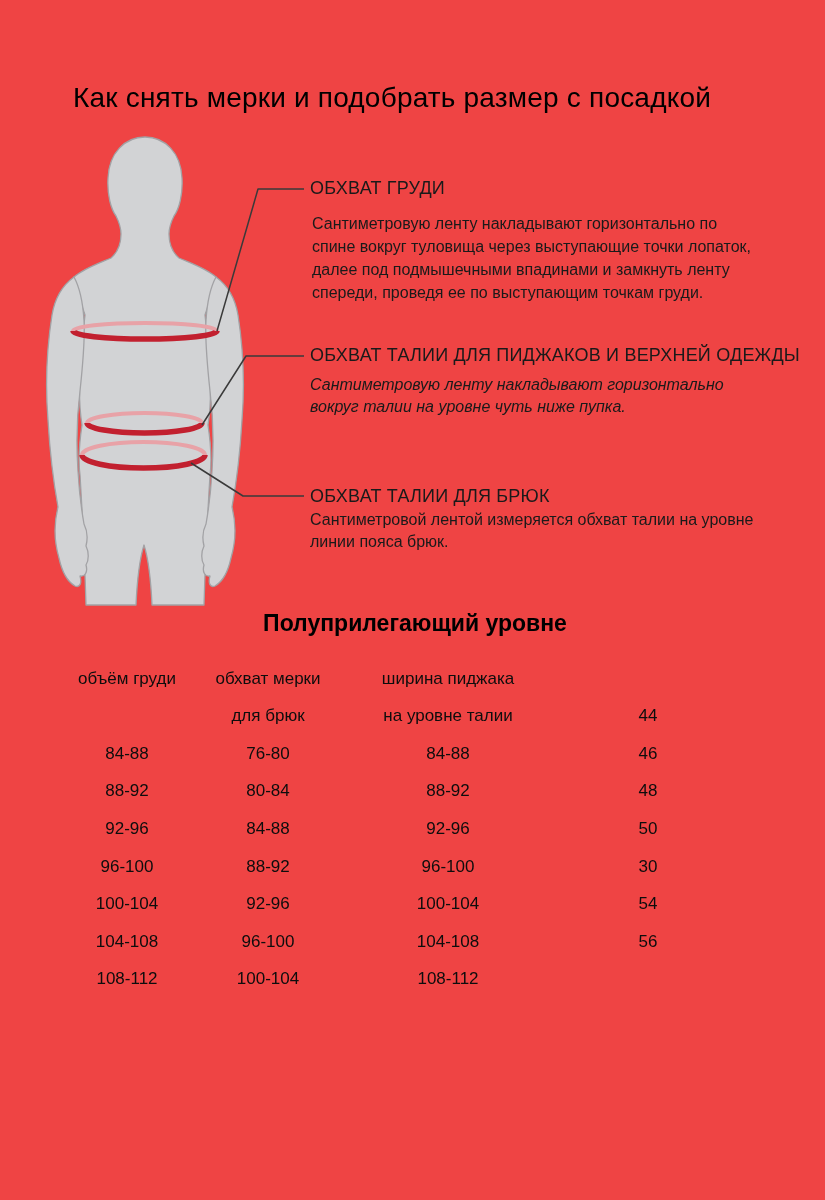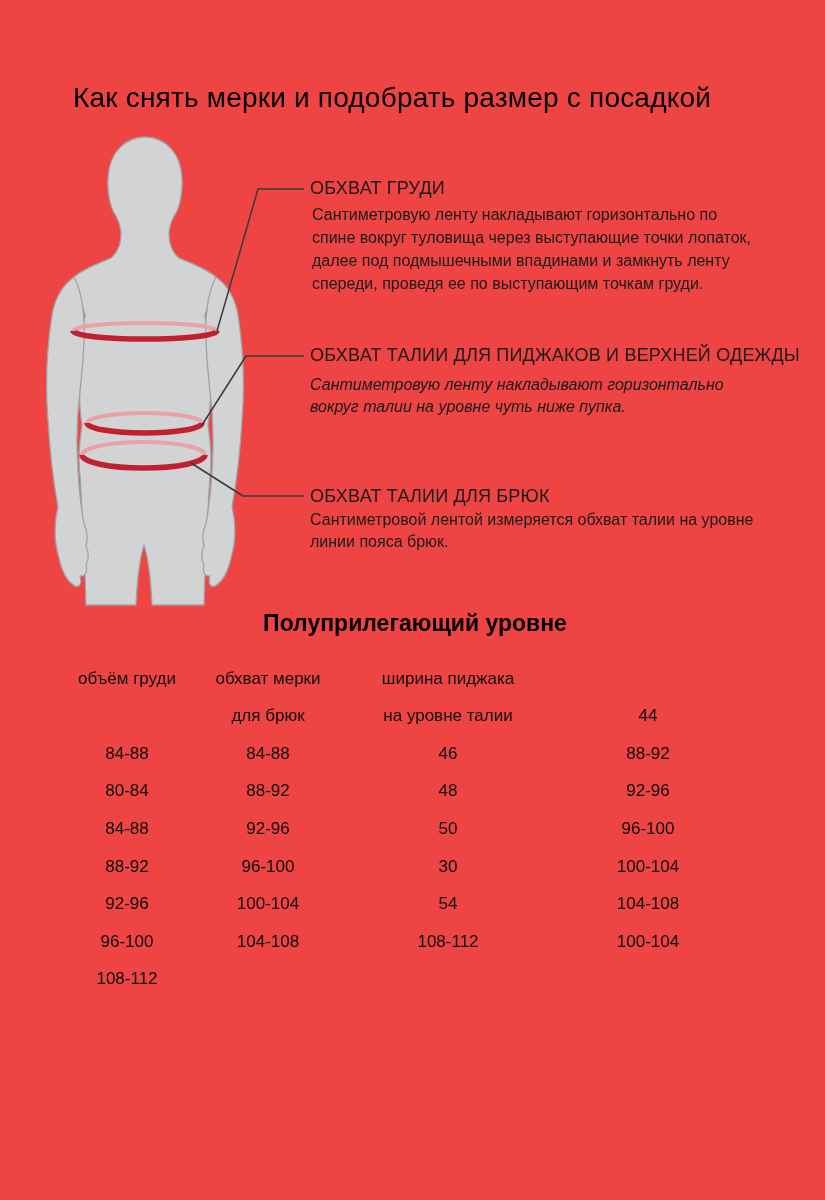--- a/index.html
+++ b/index.html
@@ -13,21 +13,21 @@
     font-size:28px;font-weight:400;letter-spacing:.2px;color:#000;
   }
   #figure-svg{left:25px;top:125px;}
   .m-heading{
     font-size:18px;font-weight:400;color:#1a1a1a;letter-spacing:.2px;white-space:nowrap;
   }
   .m-desc{
     font-size:16px;font-weight:400;color:#1a1a1a;line-height:23px;white-space:pre-line;
   }
   #chest-heading{left:310px;top:178px;}
-  #chest-desc{left:312px;top:203px;width:470px;}
+  #chest-desc{left:312px;top:212px;width:470px;}
   #jacket-heading{left:310px;top:345px;}
   #jacket-desc{left:310px;top:374px;width:440px;line-height:22px;font-style:italic;}
   #trousers-heading{left:310px;top:486px;}
   #trousers-desc{left:310px;top:509px;width:480px;line-height:22px;}
   #table-title{
     left:60px;top:610px;width:710px;text-align:center;
     font-size:23px;font-weight:700;color:#000;
   }
   #size-table{
     left:60px;top:660px;width:682px;
@@ -151,20 +151,21 @@
     <div class="cell">обхват мерки</div>
     <div class="cell">ширина пиджака</div>
 
     <div class="cell"></div>
     <div class="cell"></div>
     <div class="cell">для брюк</div>
     <div class="cell">на уровне талии</div>
 
     <div class="cell">44</div>
     <div class="cell">84-88</div>
+    <div class="cell">76-80</div>
     <div class="cell">84-88</div>
 
     <div class="cell">46</div>
     <div class="cell">88-92</div>
     <div class="cell">80-84</div>
     <div class="cell">88-92</div>
 
     <div class="cell">48</div>
     <div class="cell">92-96</div>
     <div class="cell">84-88</div>
@@ -178,18 +179,19 @@
     <div class="cell">30</div>
     <div class="cell">100-104</div>
     <div class="cell">92-96</div>
     <div class="cell">100-104</div>
 
     <div class="cell">54</div>
     <div class="cell">104-108</div>
     <div class="cell">96-100</div>
     <div class="cell">104-108</div>
 
+    <div class="cell">56</div>
     <div class="cell">108-112</div>
     <div class="cell">100-104</div>
     <div class="cell">108-112</div>
   </div>
 
 </div>
 
 </body></html>

